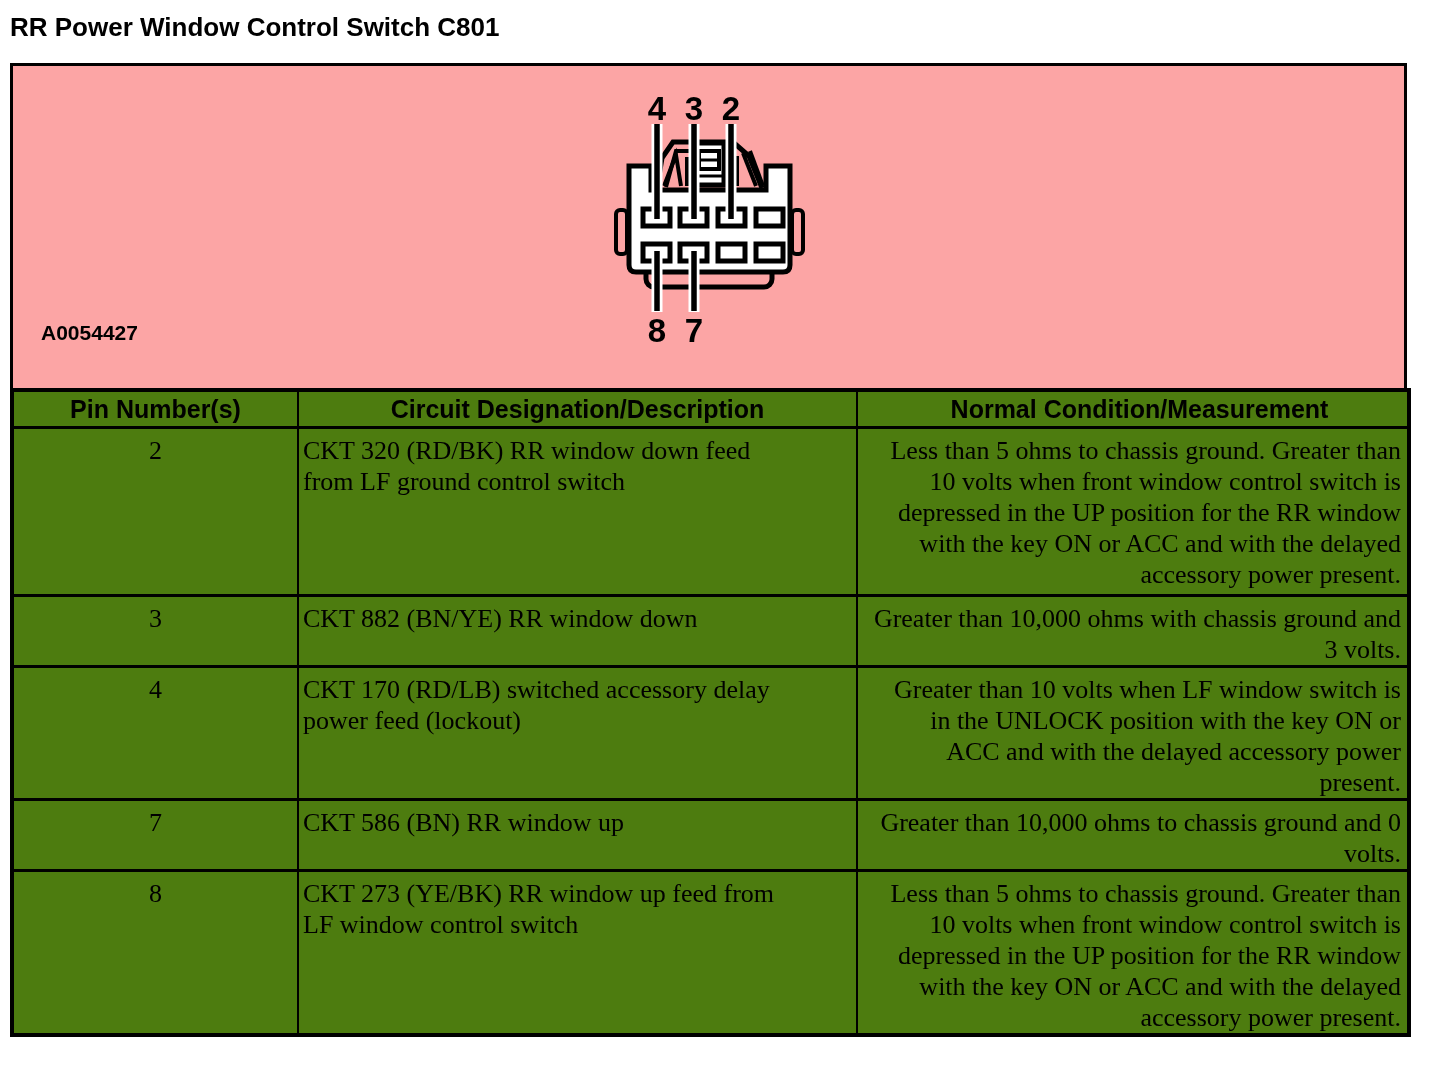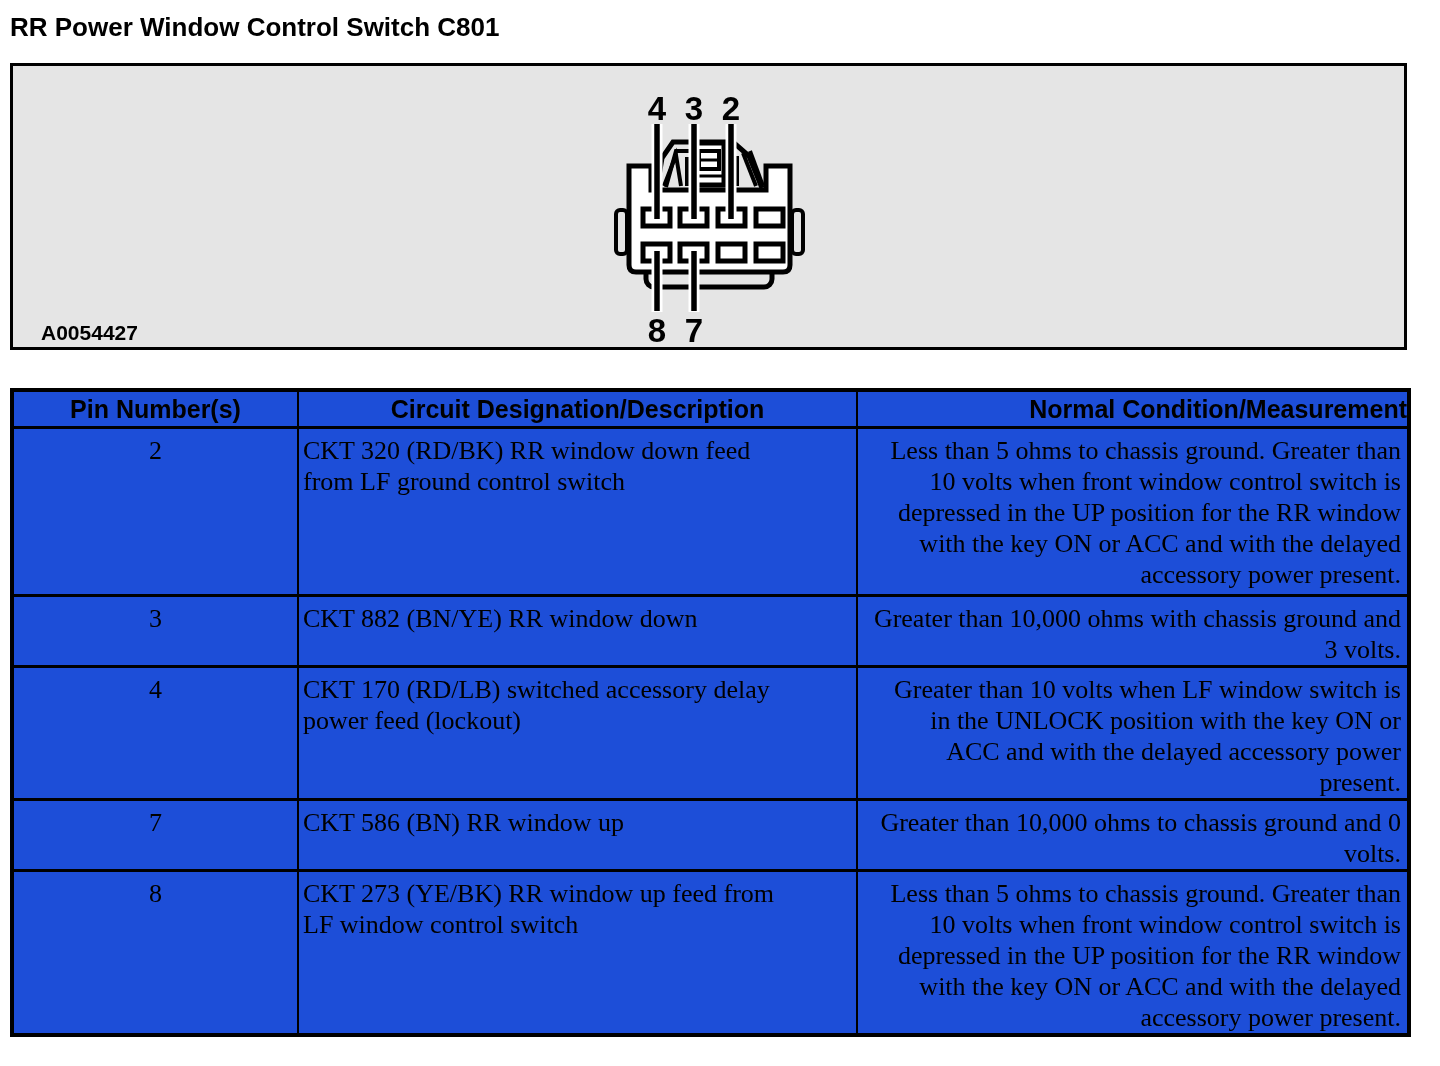--- a/index.html
+++ b/index.html
@@ -9,64 +9,64 @@
     font-family:"Liberation Sans",sans-serif;
     color:#000;
     overflow:hidden;
   }
   .page-title{
     position:absolute;left:10px;top:12px;
     font-size:26px;font-weight:bold;letter-spacing:0;
   }
   .figure-box{
     position:absolute;left:10px;top:63px;
-    width:1397px;height:287px;
+    width:1397px;height:363px;
     border:3px solid #000;
     box-sizing:border-box;
-    background:#e5e5e5;
+    background:#fca5a5;
   }
   .figure-id{
     position:absolute;left:28px;top:255px;
     font-size:21px;font-weight:bold;
   }
   .connector-svg{
     position:absolute;left:0;top:0;
     pointer-events:none;
   }
   .connector-svg text{
     font-family:"Liberation Sans",sans-serif;
     font-weight:bold;font-size:33px;
   }
   table.pin-table{
     position:absolute;left:10px;top:388px;
     width:1397px;
     border-collapse:collapse;
     table-layout:fixed;
     border:4px solid #000;
-    background:#1d4ed8;
+    background:#4d7c0f;
   }
   .pin-table th,.pin-table td{
     border-left:2px solid #000;
     border-right:2px solid #000;
     border-top:3px solid #000;
     border-bottom:3px solid #000;
     vertical-align:top;
     box-sizing:border-box;
     overflow:hidden;
   }
   .pin-table th{
     height:37px;
     font-family:"Liberation Sans",sans-serif;
     font-size:25px;font-weight:bold;
     text-align:center;
     line-height:34px;
     padding:0;
     vertical-align:middle;
   }
-  .pin-table th.h-cond{text-align:right;padding-left:14px;}
+  .pin-table th.h-cond{text-align:center;padding-left:14px;}
   .pin-table td{
     font-family:"Liberation Serif",serif;
     font-size:26px;line-height:31px;
     padding:6px 4px 0 4px;
   }
   td.cell-pin{text-align:center;}
   td.cell-circuit{}
   td.cell-cond{text-align:right;padding-left:14px;padding-right:6px;}
   tbody tr:nth-child(1){height:168px;}
   tbody tr:nth-child(2){height:71px;}

